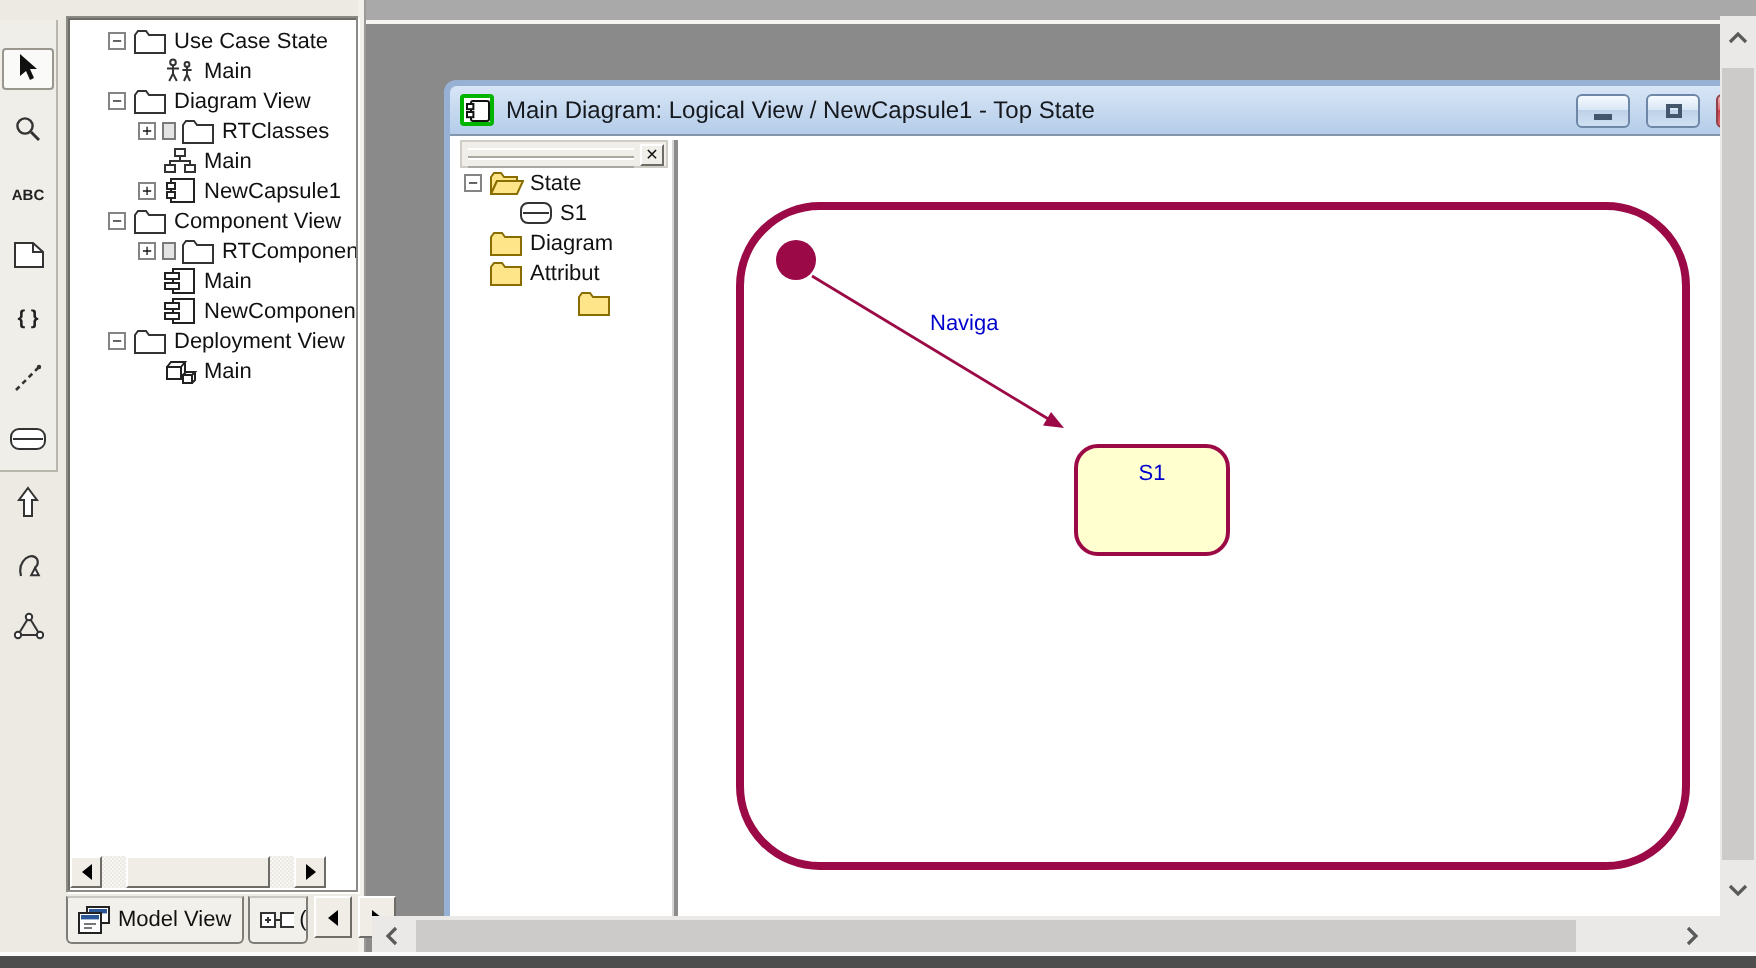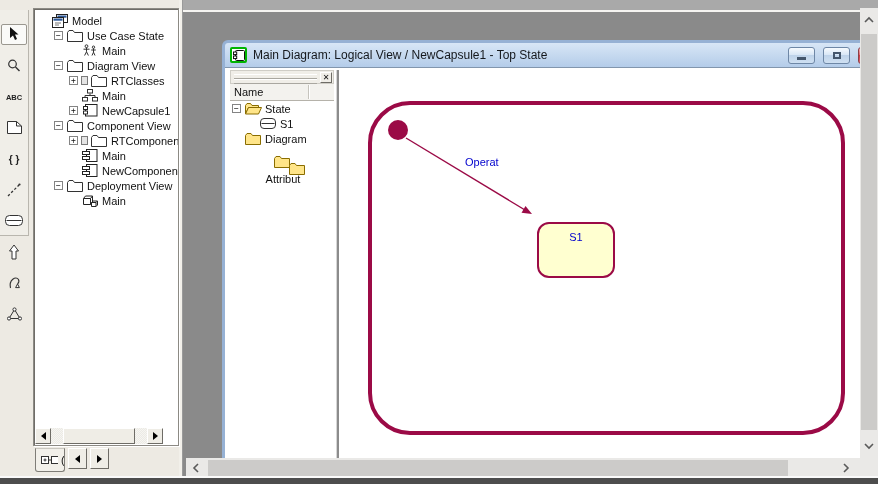--- a/index.html
+++ b/index.html
@@ -148,34 +148,20 @@
           <path d="M7.5 2.5 L13 11.5 H2 Z" fill="none" stroke="#333"></path>
           <circle cx="7.5" cy="2.5" r="1.6" fill="#fff" stroke="#333"></circle>
           <circle cx="13" cy="11.5" r="1.6" fill="#fff" stroke="#333"></circle>
           <circle cx="2" cy="11.5" r="1.6" fill="#fff" stroke="#333"></circle>
         </svg></span>
     </div>
   </div>
 
 <div class="tree-panel">
   <div class="tree" id="modelTree">
-      <div class="trow" style="padding-left: 5px;">
-        <span class="exp none"></span>
-        <span class="ticon">
-          <svg width="17" height="14">
-            <rect x="4.5" y="0.5" width="11" height="8" fill="#fff" stroke="#222"></rect>
-            <rect x="5.5" y="1.5" width="9" height="2.2" fill="#2B5797"></rect>
-            <rect x="0.5" y="3.5" width="11" height="10" fill="#fff" stroke="#222"></rect>
-            <rect x="1.5" y="4.5" width="9" height="2.2" fill="#2B5797"></rect>
-            <line x1="3" y1="9" x2="9" y2="9" stroke="#777"></line>
-            <line x1="3" y1="11" x2="7" y2="11" stroke="#777"></line>
-          </svg>
-        </span>
-        <span class="tlabeltxt">Model</span>
-      </div>
       <div class="trow" style="padding-left: 20px;">
         <span class="exp">−</span>
         <span class="ticon">
           <svg width="16" height="13">
             <path d="M0.5 3.5 L2 1.5 H6 L7.5 3.5 H15.5 V12.5 H0.5 Z" fill="#fff" stroke="#333"></path>
           </svg>
         </span>
         <span class="tlabeltxt">Use Case State</span>
       </div>
       <div class="trow" style="padding-left: 35px;">
@@ -314,20 +300,33 @@
     <div class="track">
         <div class="thumb"></div>
       </div>
     <div class="sbtn">
         <span class="tri-r"></span>
       </div>
   </div>
 </div>
 
 <div class="tabs">
+  <div class="tab">
+    <span class="ticon" id="tabIcon0">
+        <svg width="17" height="14">
+          <rect x="4.5" y="0.5" width="11" height="8" fill="#fff" stroke="#222"></rect>
+          <rect x="5.5" y="1.5" width="9" height="2.2" fill="#2B5797"></rect>
+          <rect x="0.5" y="3.5" width="11" height="10" fill="#fff" stroke="#222"></rect>
+          <rect x="1.5" y="4.5" width="9" height="2.2" fill="#2B5797"></rect>
+          <line x1="3" y1="9" x2="9" y2="9" stroke="#777"></line>
+          <line x1="3" y1="11" x2="7" y2="11" stroke="#777"></line>
+        </svg>
+      </span>
+    <span>Model View</span>
+  </div>
   <div class="tab tab-partial">
     <span class="ticon" id="tabIcon1">
         <svg width="18" height="12">
           <line x1="4" y1="6" x2="14" y2="6" stroke="#333"></line>
           <rect x="0.5" y="2.5" width="7" height="7" fill="#fff" stroke="#333"></rect>
           <rect x="10.5" y="2.5" width="7" height="7" fill="#fff" stroke="#333"></rect>
           <line x1="2.5" y1="6" x2="5.5" y2="6" stroke="#333"></line>
           <line x1="4" y1="4.5" x2="4" y2="7.5" stroke="#333"></line>
         </svg>
       </span>
@@ -358,24 +357,20 @@
         <span class="glyph-restore"></span>
       </div>
     <div class="cap-btn btn-close"></div>
   </div>
   <div class="child-client">
     <div class="browser">
       <div class="grip">
         <div class="gripline gl1"></div>
         <div class="gripline gl2"></div>
         <div class="gripx">✕</div>
-      </div>
-      <div class="colhead">
-        <span>Name</span>
-        <div class="coldiv"></div>
       </div>
       <div id="innerTree">
           <div class="trow" style="padding-left: 2px;">
             <span class="exp">−</span>
             <span class="ticon">
               <svg width="17" height="13">
                 <path d="M0.5 12 V3.5 L2 1.5 H5.5 L7 3.5 H13.5 V5.5 H3.5 L0.5 12 Z" fill="#FFE589" stroke="#8A6D00"></path>
                 <path d="M0.5 12 L3.5 5.5 H16.5 L13.5 12 Z" fill="#FFE589" stroke="#8A6D00"></path>
               </svg>
             </span>
@@ -393,21 +388,21 @@
           </div>
           <div class="trow" style="padding-left: 2px;">
             <span class="exp none"></span>
             <span class="ticon">
               <svg width="16" height="13">
                 <path d="M0.5 3.5 L2 1.5 H6 L7.5 3.5 H15.5 V12.5 H0.5 Z" fill="#FFE589" stroke="#8A6D00"></path>
               </svg>
             </span>
             <span class="tlabeltxt">Diagram</span>
           </div>
-          <div class="trow" style="padding-left: 2px; flex-direction: column;">
+          <div class="trow" style="padding-left: 2px;">
             <span class="exp none"></span>
             <span class="ticon">
               <svg width="16" height="13">
                 <path d="M0.5 3.5 L2 1.5 H6 L7.5 3.5 H15.5 V12.5 H0.5 Z" fill="#FFE589" stroke="#8A6D00"></path>
               </svg>
             </span>
             <span class="tlabeltxt">Attribut</span>
           </div>
           <div class="trow" style="padding-left: 2px; gap: 44px;">
             <span class="exp none"></span>
@@ -421,21 +416,21 @@
         </div>
     </div>
     <div class="splitter"></div>
     <div class="canvas">
       <div class="frame"></div>
       <div class="idot"></div>
       <svg class="arrowsvg" width="540" height="400">
         <line x1="67" y1="68" x2="186" y2="140" stroke="#9B0A46" stroke-width="1.4"></line>
         <polygon points="193,144 182.5,142.8 186.5,136 " fill="#9B0A46"></polygon>
       </svg>
-      <div class="alabel">Operat</div>
+      <div class="alabel">Naviga</div>
       <div class="s1">
         <span>S1</span>
       </div>
     </div>
   </div>
 </div>
 
 <div class="vscroll">
   <span class="chev" style="left:4px;top:6px;"><svg width="10" height="8">
         <polyline points="1,6 5,2 9,6" fill="none" stroke="#5A5A5A" stroke-width="1.6"></polyline>

